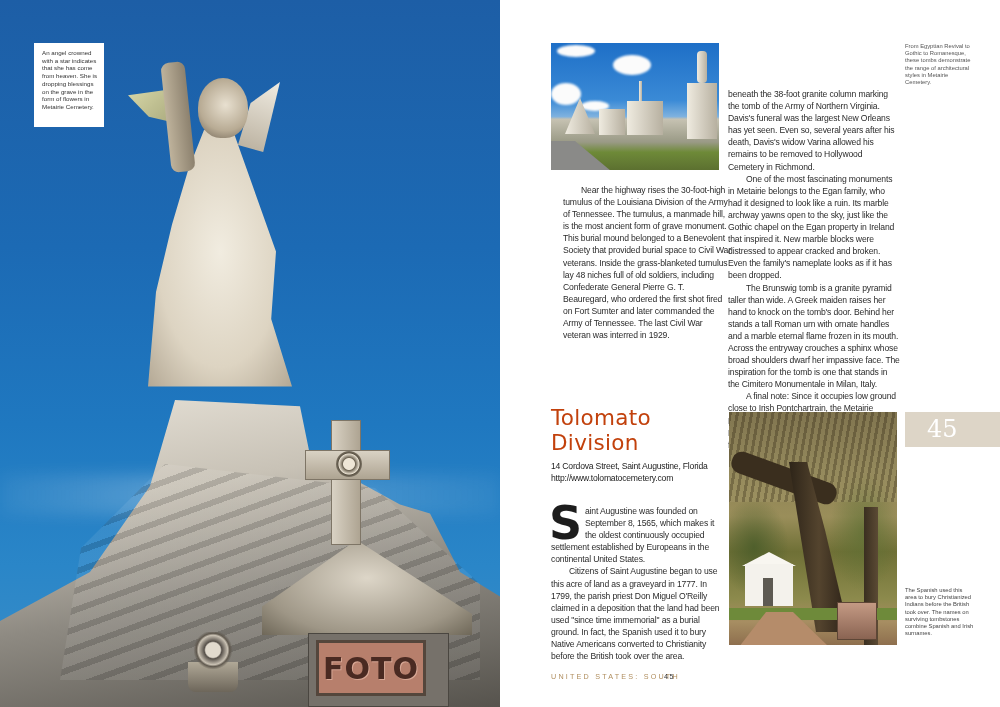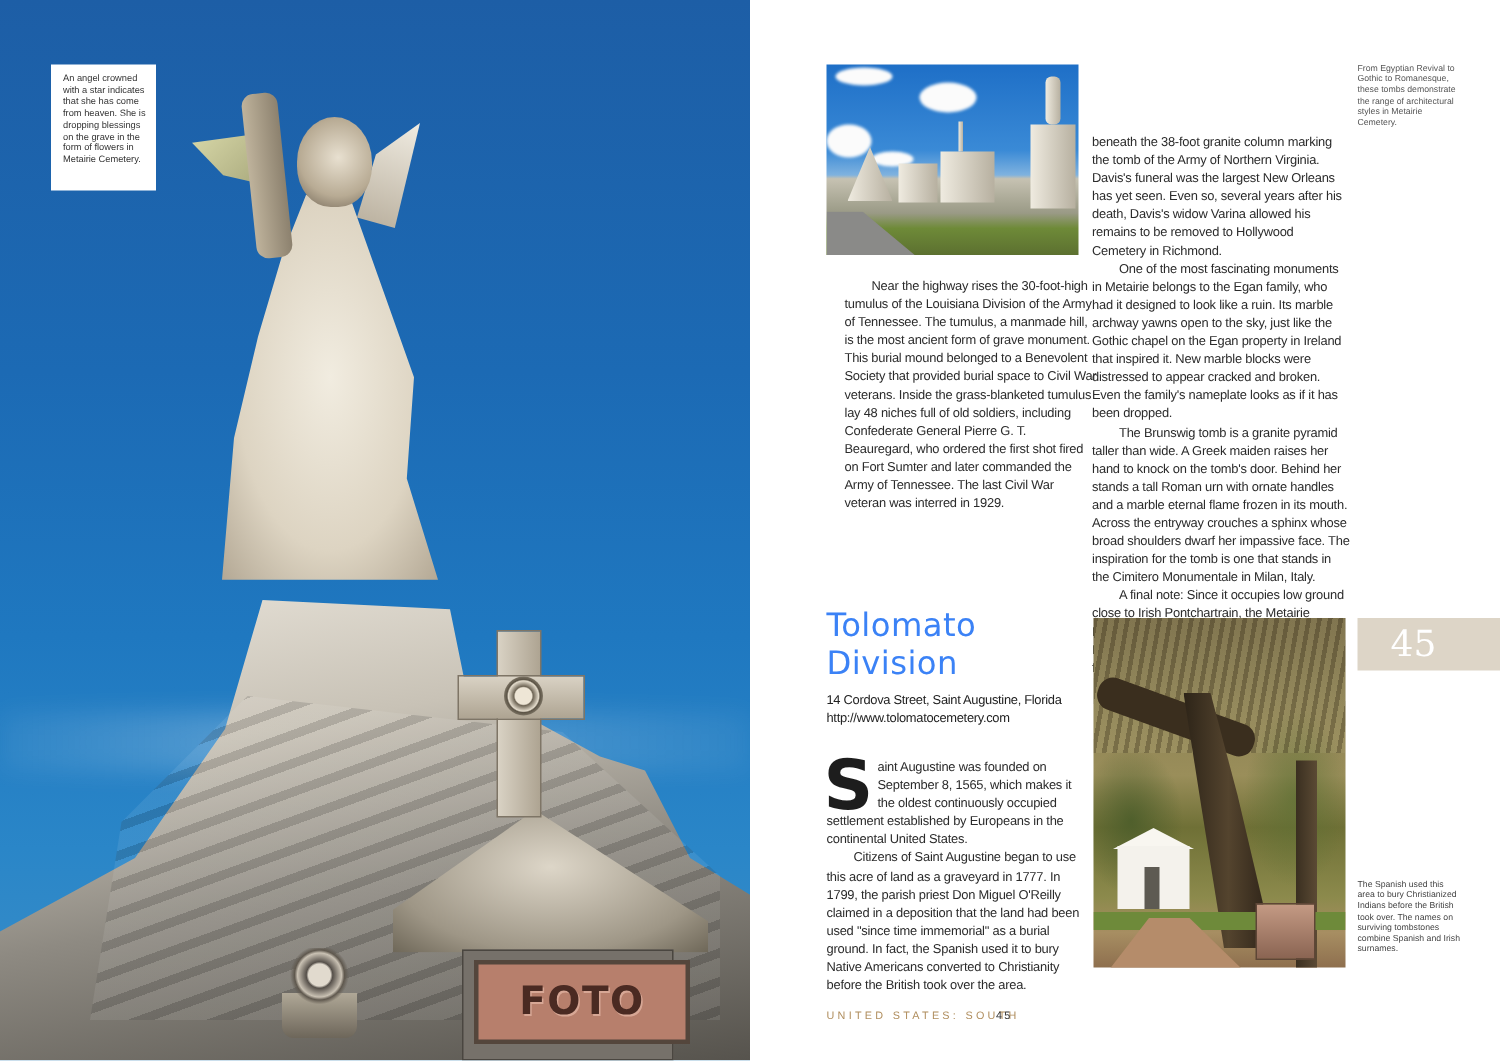--- a/index.html
+++ b/index.html
@@ -64,24 +64,24 @@
   .cross-rosette {
     position: absolute; left: 336px; top: 451px; width: 26px; height: 26px; border-radius: 50%;
     background: radial-gradient(circle, #eee6d6 30%, #6f6656 35%, #e4dccc 55%, #5c5446 60%, #cfc6b4 100%);
   }
   .pediment {
     position: absolute; left: 262px; top: 540px; width: 210px; height: 95px;
     background: radial-gradient(ellipse at 50% 40%, #ddd6c8, #9e9686 70%, #6e6758);
     clip-path: polygon(0 70%, 45% 0, 100% 78%, 100% 100%, 0 100%);
   }
   .foto-plaque {
-    position: absolute; left: 316px; top: 640px; width: 144px; height: 56px;
+    position: absolute; left: 316px; top: 640px; width: 110px; height: 56px;
     background: #b77f6c; border: 3px solid #54463c;
     display: flex; align-items: center; justify-content: center;
-    font-family: "DejaVu Sans", sans-serif; font-weight: bold; font-size: 26px; letter-spacing: 1px;
+    font-family: "DejaVu Sans", sans-serif; font-weight: bold; font-size: 30px; letter-spacing: 1px;
     color: #4a2a22; text-shadow: 1px 1px 0 #d7a795; text-align: right;
   }
   .foto-plaque-frame {
     position: absolute; left: 308px; top: 633px; width: 141px; height: 74px;
     background: #76716a; border: 1px solid #4a4640;
   }
   .left-flower-carving {
     position: absolute; left: 188px; top: 632px; width: 50px; height: 60px;
     background: radial-gradient(circle at 50% 30%, #e1dace 15%, #56504a 18%, #c9c1b3 30%, #5f584e 34%, transparent 40%),
                 linear-gradient(180deg, transparent 50%, #b0a897 50%, #6d665a);
@@ -105,21 +105,21 @@
 
   .col-mid { position: absolute; left: 63px; top: 184px; width: 168px; }
   .col-right { position: absolute; left: 228px; top: 58px; width: 172px; margin-top: 30px; }
   .side-caption-top {
     position: absolute; left: 405px; top: 43px; width: 66px;
     font-size: 5.8px; line-height: 7.2px; color: #555;
   }
 
   .section-title {
     position: absolute; left: 51px; top: 405px; width: 170px;
-    font-family: "DejaVu Sans", sans-serif; font-size: 21.5px; line-height: 25px; color: #3b82f6; letter-spacing: 0.3px;
+    font-family: "DejaVu Sans", sans-serif; font-size: 21.5px; line-height: 25px; color: #c2410c; letter-spacing: 0.3px;
   }
   .section-address {
     position: absolute; left: 51px; top: 460px; width: 180px;
     font-size: 8.6px; line-height: 12px; font-weight: normal; color: #222; letter-spacing: -0.2px;
   }
   .col-tolomato { position: absolute; left: 51px; top: 505px; width: 172px; }
   .drop-cap {
     float: left; font-family: "DejaVu Sans", sans-serif; font-weight: bold;
     font-size: 46px; line-height: 36px; color: #1d1d1d; margin: 0 3px 0 -2px; height: 36px;
   }

